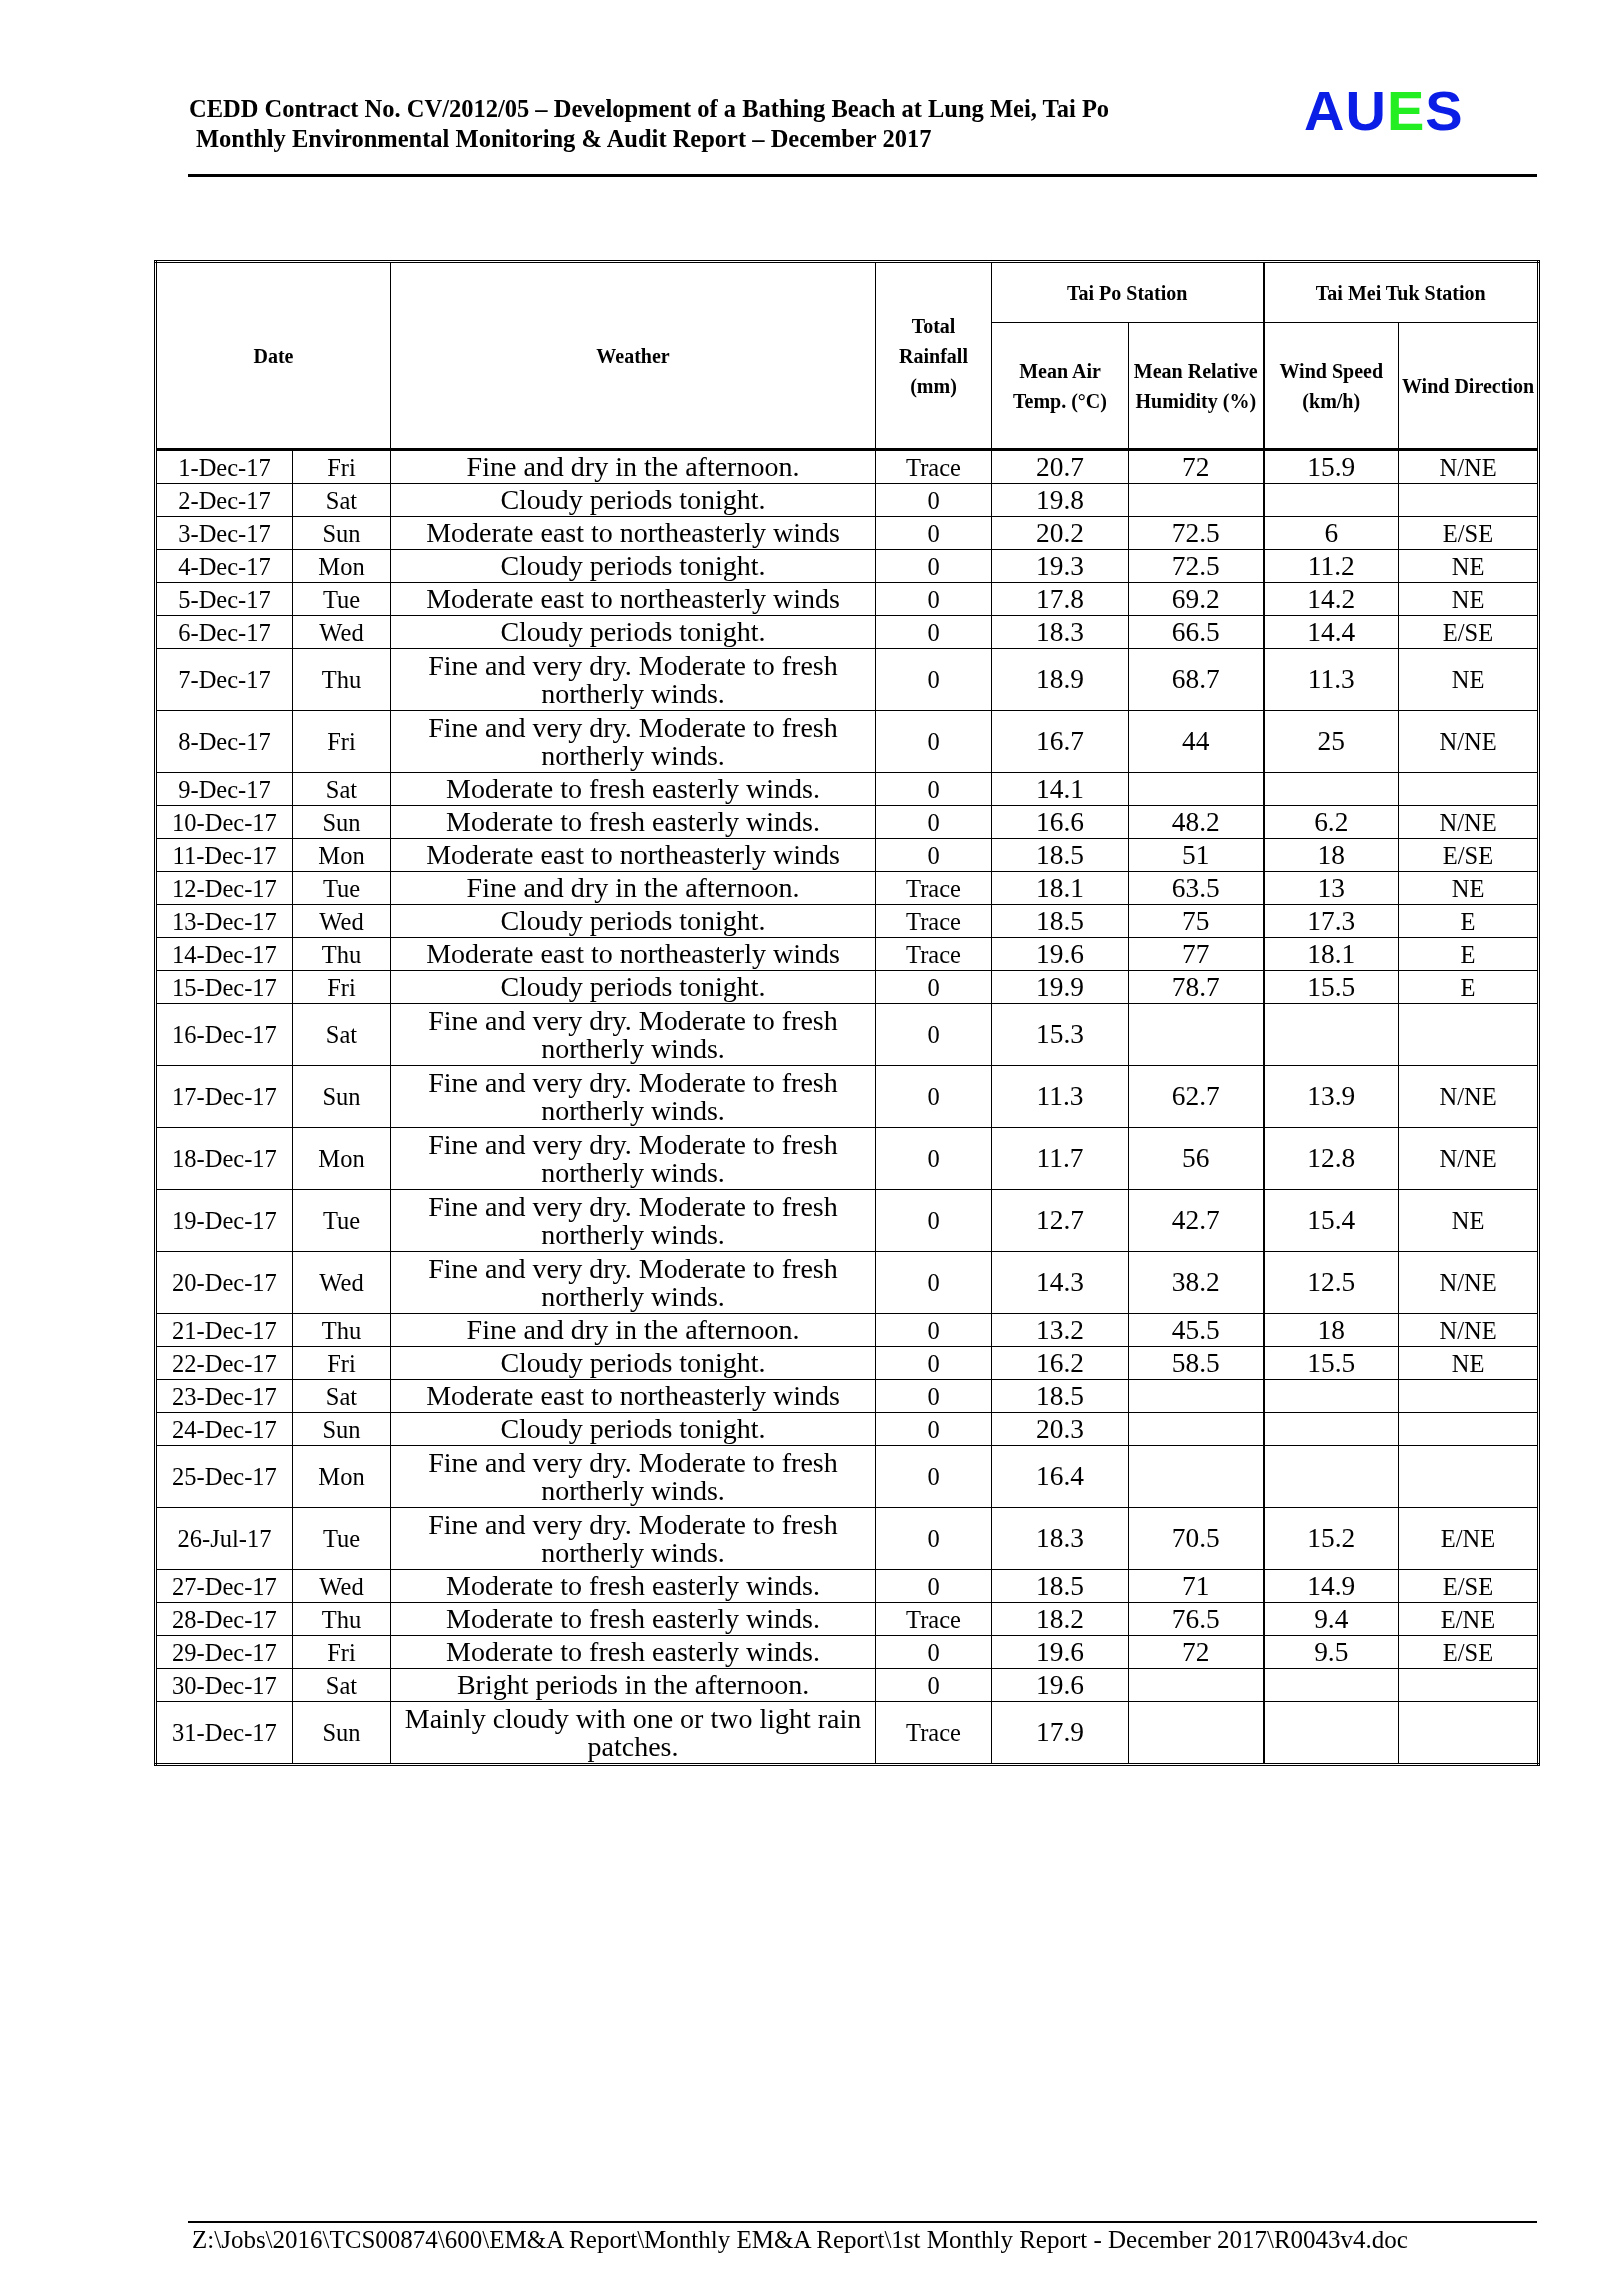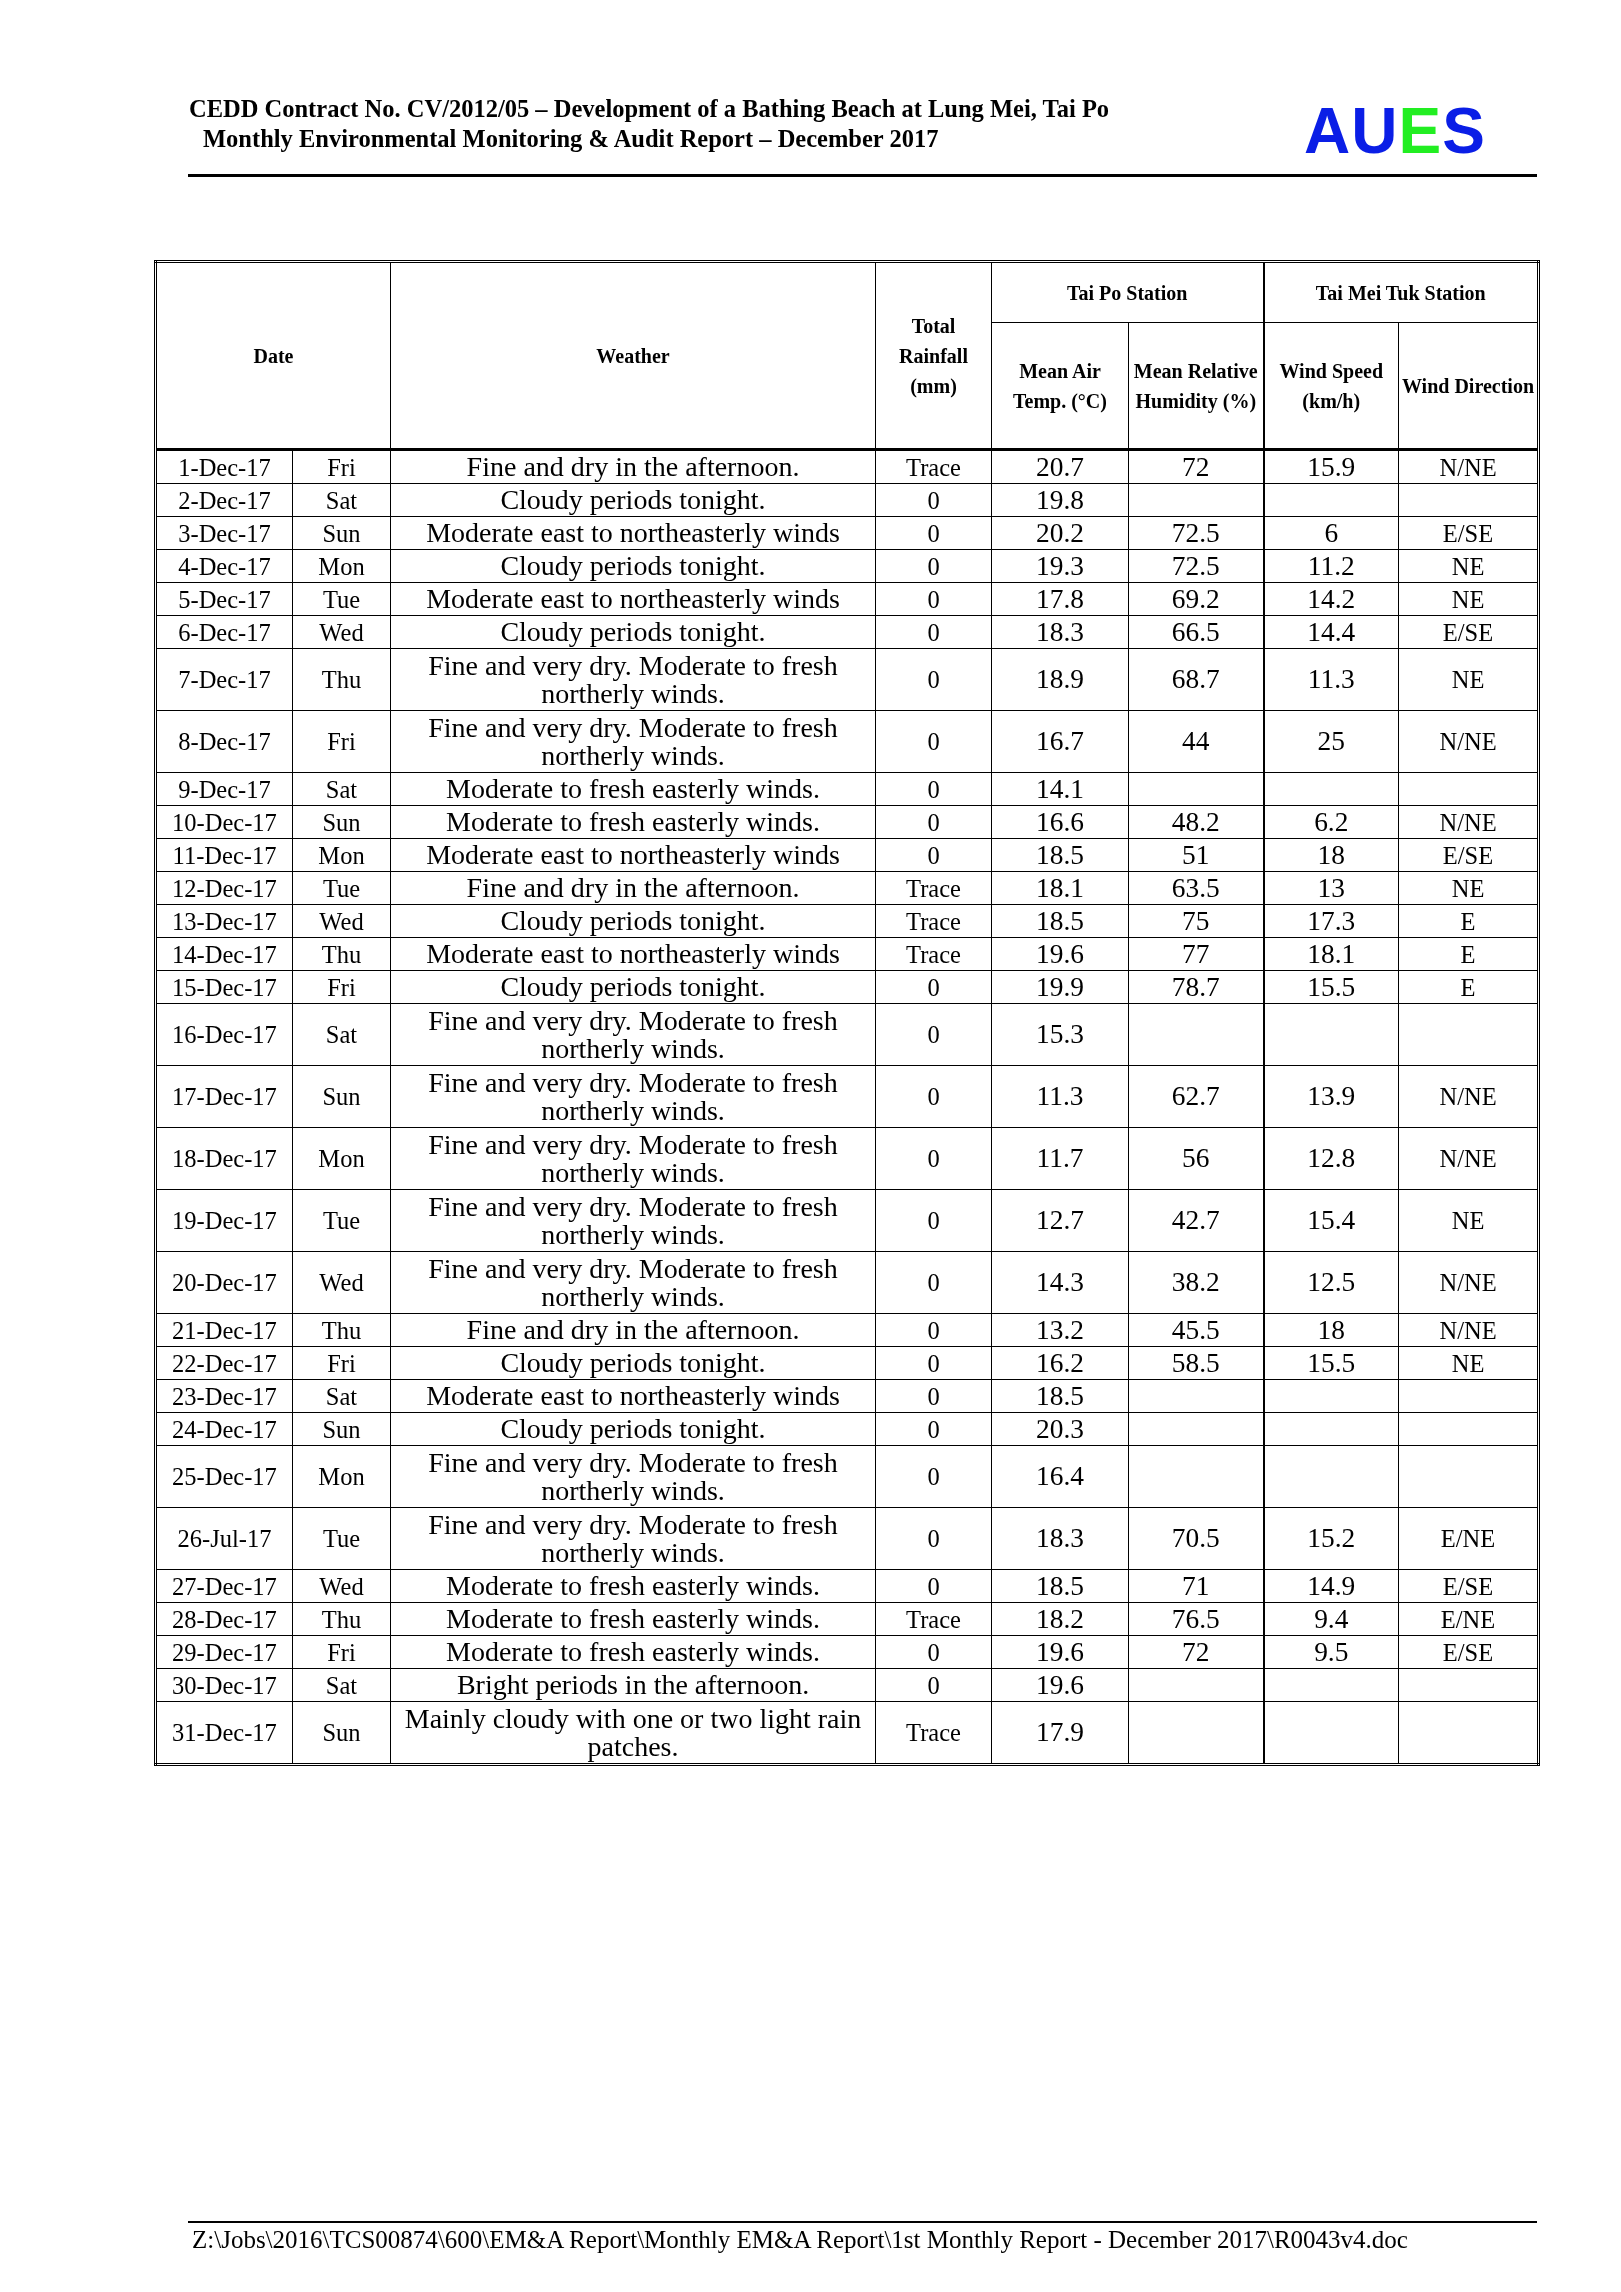--- a/index.html
+++ b/index.html
@@ -1,20 +1,20 @@
 <!DOCTYPE html>
 <html><head>
 <meta charset="utf-8">
 <style>
   html, body { margin: 0; padding: 0; background: #ffffff; }
   body { width: 1621px; height: 2293px; position: relative; font-family: "Liberation Serif", "DejaVu Serif", serif; color: #000; overflow: hidden; }
   .header { position: absolute; left: 189px; top: 94px; width: 1353px; }
   .header-line1, .header-line2 { font-weight: bold; font-size: 24.5px; line-height: 30px; white-space: nowrap; }
-  .header-line2 { margin-left: 14px; }
-  .logo { position: absolute; left: 1304px; top: 92px; font-family: "Liberation Sans", "DejaVu Sans", sans-serif; font-weight: bold; font-size: 64px; line-height: 78px; letter-spacing: 1px; }
+  .header-line2 { margin-left: 7px; }
+  .logo { position: absolute; left: 1304px; top: 72px; font-family: "Liberation Sans", "DejaVu Sans", sans-serif; font-weight: bold; font-size: 56px; line-height: 78px; letter-spacing: 1px; }
   .logo .l-blue { color: #0a1ee6; }
   .logo .l-green { color: #22ee22; }
   .header-rule { position: absolute; left: 188px; top: 174px; width: 1349px; height: 2.9px; background: #000; }
 
   .tbl-wrap { position: absolute; left: 154px; top: 260px; width: 1384px; }
   table.weather { border-collapse: collapse; width: 1384px; table-layout: fixed; border: 3.9px double #000; }
   table.weather td, table.weather th { border: 1.5px solid #000; text-align: center; vertical-align: middle; padding: 0 2px; font-size: 24.5px; line-height: 29px; }
   table.weather th { font-weight: bold; font-size: 20px; line-height: 30px; }
   table.weather thead tr:last-child th, table.weather thead th.span2 { border-bottom: 3.9px solid #000; }
   table.weather td.num { font-size: 27.4px; }

